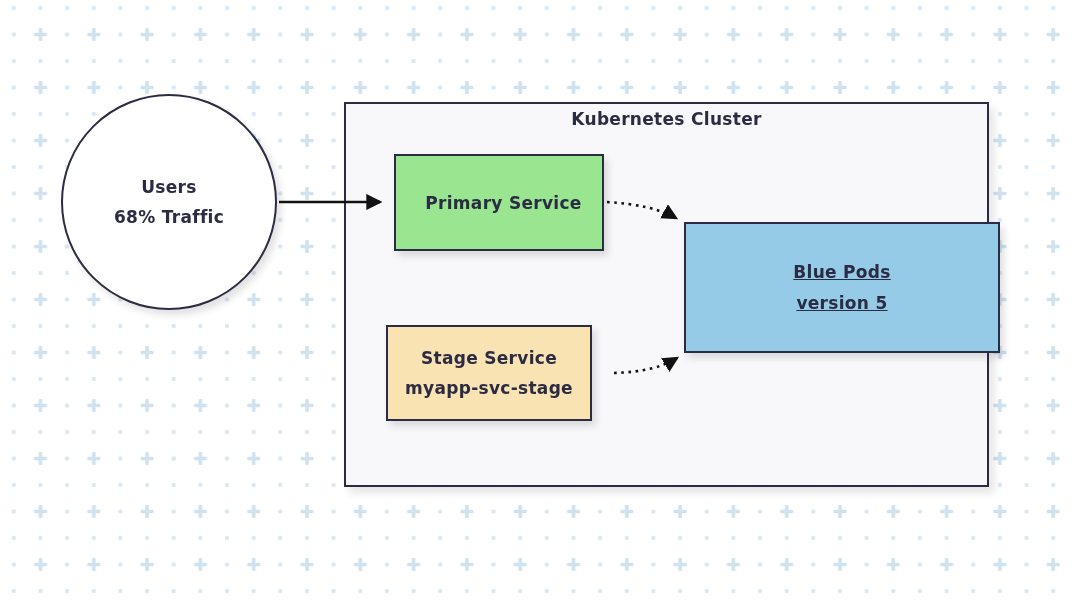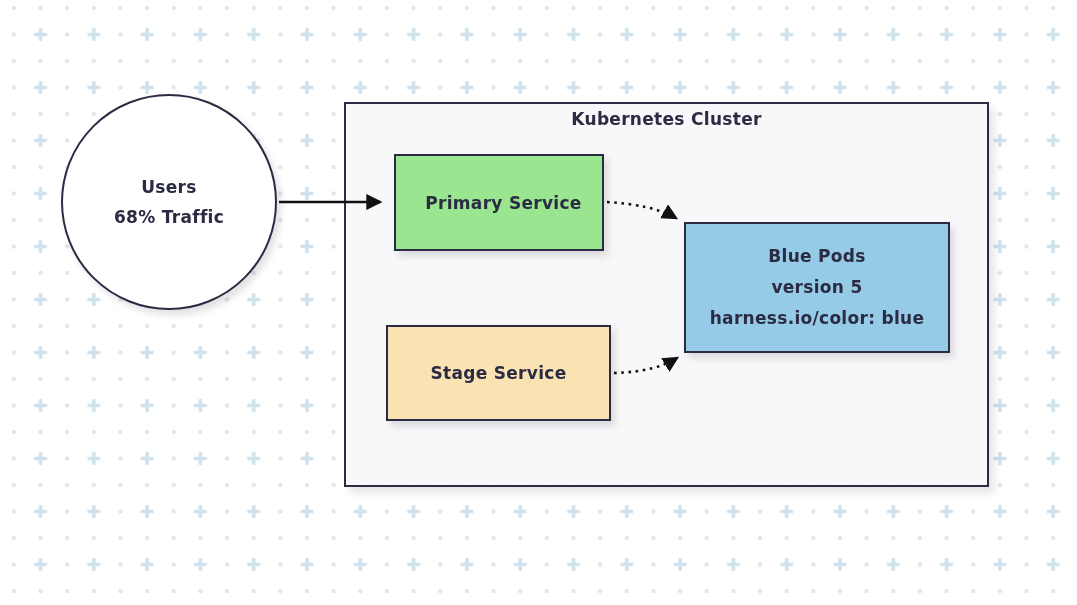--- a/index.html
+++ b/index.html
@@ -36,22 +36,22 @@
     display:flex;flex-direction:column;align-items:center;justify-content:center;
     font-size:17px;font-weight:600;letter-spacing:.3px;line-height:30px;
     text-align:center;color:var(--ink);
     box-shadow:4px 5px 7px rgba(40,40,60,0.14);
   }
   .node-users{
     left:61px;top:94px;width:216px;height:216px;border-radius:50%;
     background:var(--users-fill);
   }
   .node-primary{left:394px;top:154px;width:210px;height:97px;background:var(--primary-fill);padding-left:9px;}
-  .node-stage{left:386px;top:325px;width:225px;height:96px;background:var(--stage-fill);}
-  .node-pods{left:684px;top:222px;width:266px;height:131px;background:var(--pods-fill);line-height:31px;}
+  .node-stage{left:386px;top:325px;width:206px;height:96px;background:var(--stage-fill);}
+  .node-pods{left:684px;top:222px;width:316px;height:131px;background:var(--pods-fill);line-height:31px;text-decoration:underline;}
 
   .edges{position:absolute;inset:0;width:100%;height:100%;z-index:3;pointer-events:none;}
   .edges .solid{stroke:var(--arrow);stroke-width:2.6;fill:none;}
   .edges .dotted{stroke:var(--arrow);stroke-width:2.6;fill:none;stroke-dasharray:2.6 4.6;stroke-linecap:butt;}
   .edges .ah{fill:var(--arrow);}
 </style>
 </head>
 <body>
 
 <div class="canvas">
@@ -77,26 +77,26 @@
     <div>Users</div>
     <div>68% Traffic</div>
   </div>
 
   <div class="node node-primary">
     <div>Primary Service</div>
   </div>
 
   <div class="node node-stage">
     <div>Stage Service</div>
+    <div>myapp-svc-stage</div>
   </div>
 
   <div class="node node-pods">
     <div>Blue Pods</div>
     <div>version 5</div>
-    <div>harness.io/color: blue</div>
   </div>
 
   <svg class="edges" xmlns="http://www.w3.org/2000/svg" viewBox="0 0 1077 605">
     <defs>
       <marker id="ah" viewBox="0 0 10 10" refX="8.5" refY="5" markerWidth="6.2" markerHeight="6.2" orient="auto">
         <path class="ah" d="M0,0 L10,5 L0,10 z"></path>
       </marker>
     </defs>
     <path class="solid" d="M279,202 L380,202" marker-end="url(#ah)"></path>
     <path class="dotted" d="M607,202 C638,204 660,209 676,218" marker-end="url(#ah)"></path>

